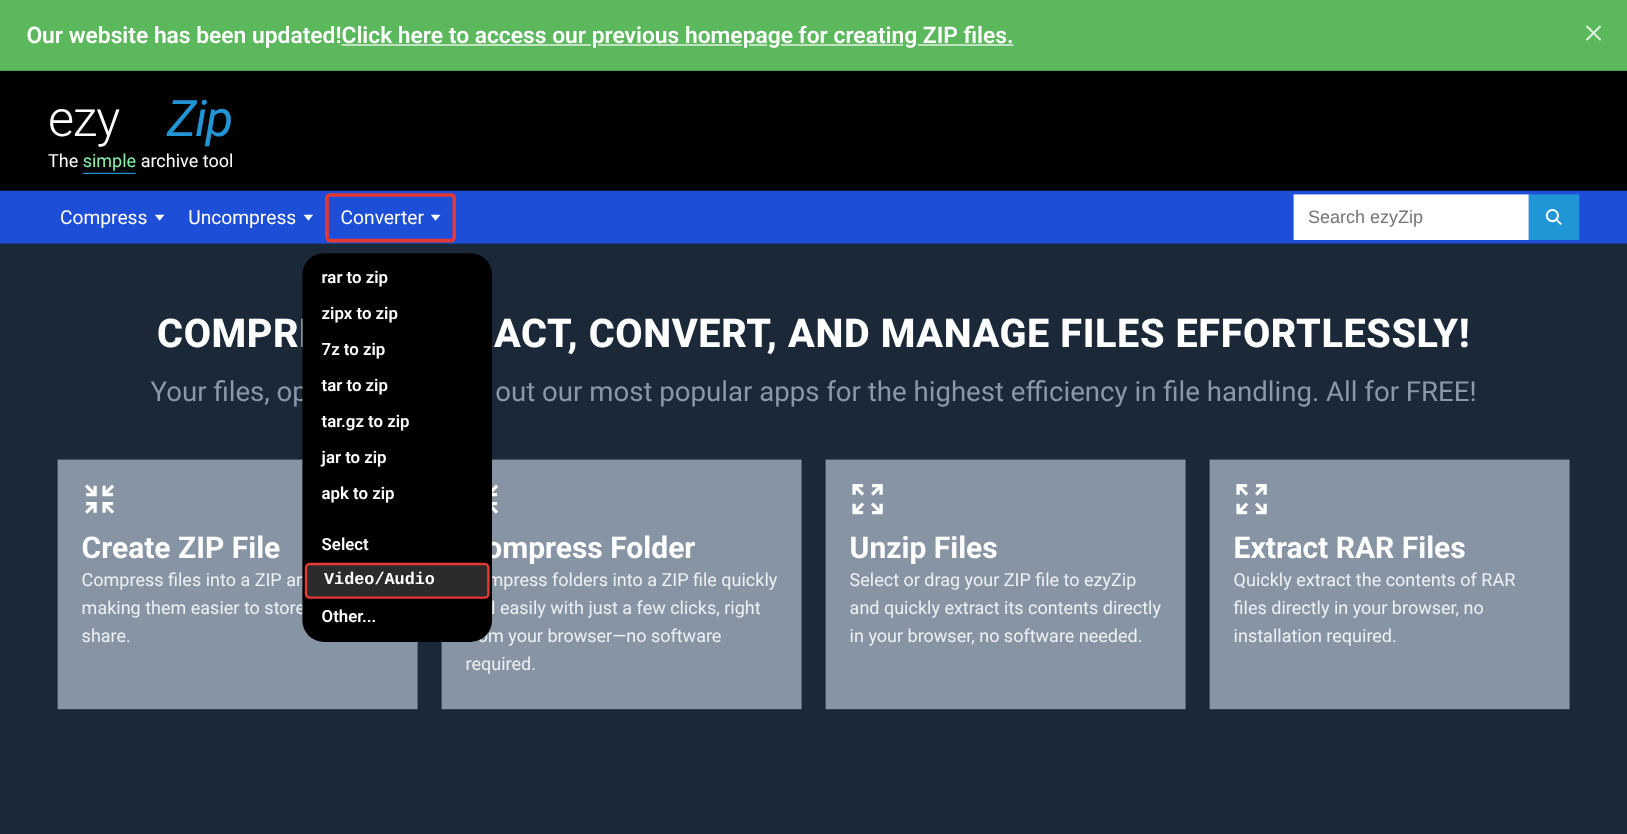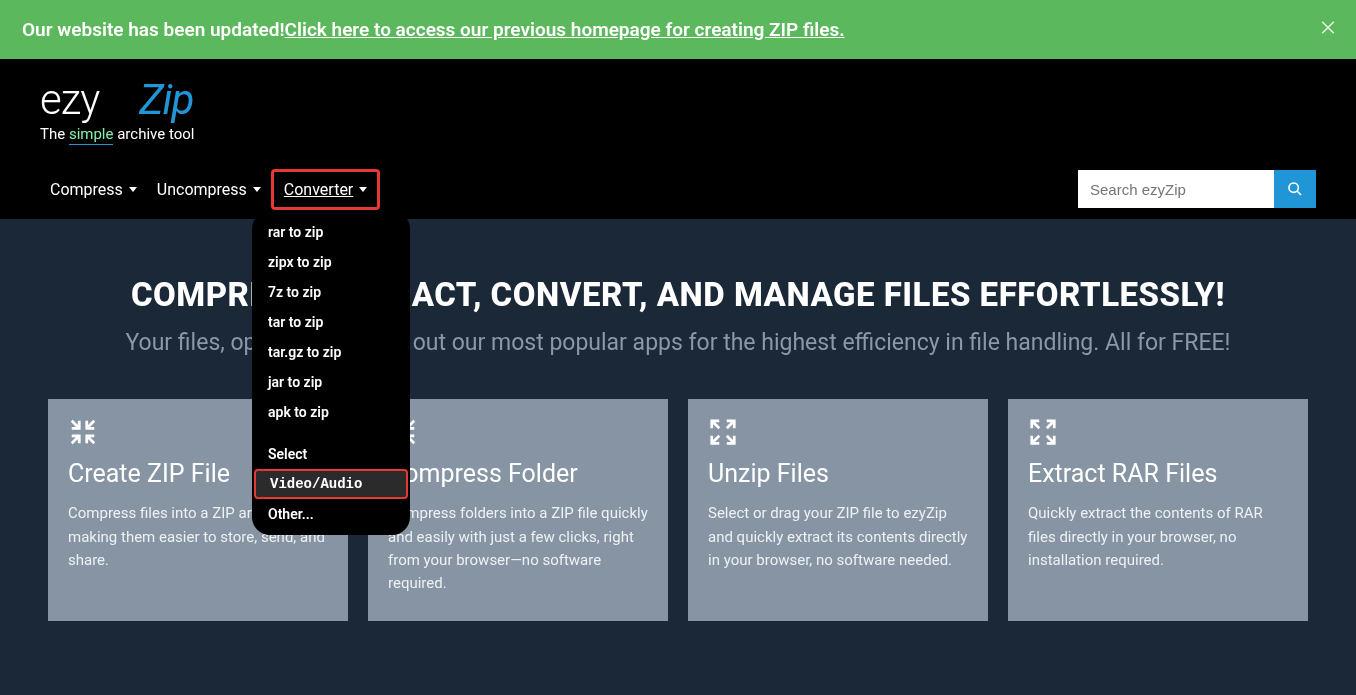--- a/index.html
+++ b/index.html
@@ -10,44 +10,44 @@
 .banner-close { position: absolute; right: 18px; top: 50%; transform: translateY(-50%); cursor: pointer; opacity: .85; }
 .banner-close svg { width: 20px; height: 20px; stroke: #fff; stroke-width: 1.8; }
 
 .header { background: #000; padding: 20px 40px 16px; }
 .logo { display: flex; flex-direction: column; }
 .logo-main { font-size: 42px; font-weight: 300; color: #fff; line-height: 1; letter-spacing: -1px; }
 .logo-main .accent { color: #2196d6; font-style: italic; font-weight: 400; margin-left: 40px; }
 .logo-sub { color: #fff; font-size: 15px; margin-top: 4px; }
 .logo-sub .simple { color: #86efac; border-bottom: 1px solid #2196d6; padding-bottom: 1px; }
 
-.nav { background: #000000; display: flex; align-items: center; padding: 0 40px; height: 60px; position: relative; }
+.nav { background: #1d4ed8; display: flex; align-items: center; padding: 0 40px; height: 44px; position: relative; }
 .nav-item { color: #fff; font-size: 16px; padding: 14px 10px; cursor: pointer; display: flex; align-items: center; gap: 4px; }
-.nav-item.highlighted { border: 3px solid #e53935; border-radius: 4px; padding: 8px 10px; text-decoration: underline; }
+.nav-item.highlighted { border: 3px solid #e53935; border-radius: 4px; padding: 8px 10px; }
 .caret { width: 0; height: 0; border-left: 4px solid transparent; border-right: 4px solid transparent; border-top: 5px solid #fff; margin-left: 2px; }
 .nav-spacer { flex: 1; }
 .search-wrap { display: flex; }
 .search-input { width: 196px; height: 38px; border: none; padding: 0 12px; font-size: 15px; color: #495057; outline: none; }
 .search-btn { width: 42px; height: 38px; background: #2196d6; border: none; display: flex; align-items: center; justify-content: center; cursor: pointer; }
 .search-btn svg { width: 16px; height: 16px; stroke: #fff; stroke-width: 2.5; fill: none; }
 
 .dropdown { position: absolute; top: 52px; left: 252px; background: #000; width: 158px; padding: 6px 0; z-index: 50; border-radius: 18px; }
 .dropdown-item { color: #fff; font-size: 14px; padding: 7px 16px; cursor: pointer; font-weight: 600; }
 .dropdown-item.hover { background: #2b2b2b; border: 2px solid #e53935; border-radius: 4px; padding: 5px 14px; margin: 0 2px; font-family: Liberation Mono, monospace; }
 .dropdown-sep { height: 12px; }
 
 .hero { text-align: center; padding: 56px 40px 40px; color: #fff; }
 .hero h1 { font-size: 33px; font-weight: 800; letter-spacing: 0.5px; margin-bottom: 12px; }
 .hero p { font-size: 23px; color: #8a98a8; line-height: 1.45; max-width: 1240px; margin: 0 auto; }
 
 .cards { display: flex; gap: 20px; padding: 0 48px; }
 .card { background: #8694a3; flex: 1; padding: 18px 20px 26px; color: #fff; }
 .card-icon { margin-bottom: 8px; }
 .card-icon svg { width: 30px; height: 30px; stroke: #fff; stroke-width: 2.2; fill: none; }
-.card h3 { font-size: 25px; font-weight: 400; margin-bottom: 14px; }
+.card h3 { font-size: 25px; font-weight: 700; }
 .card p { font-size: 15px; line-height: 1.55; color: #eef1f4; }
 </style>
 </head>
 <body>
 
 <div class="banner">
   <span>Our website has been updated! </span>
   <a href="#">Click here to access our previous homepage for creating ZIP files.</a>
   <span class="banner-close">
     <svg viewBox="0 0 24 24">

